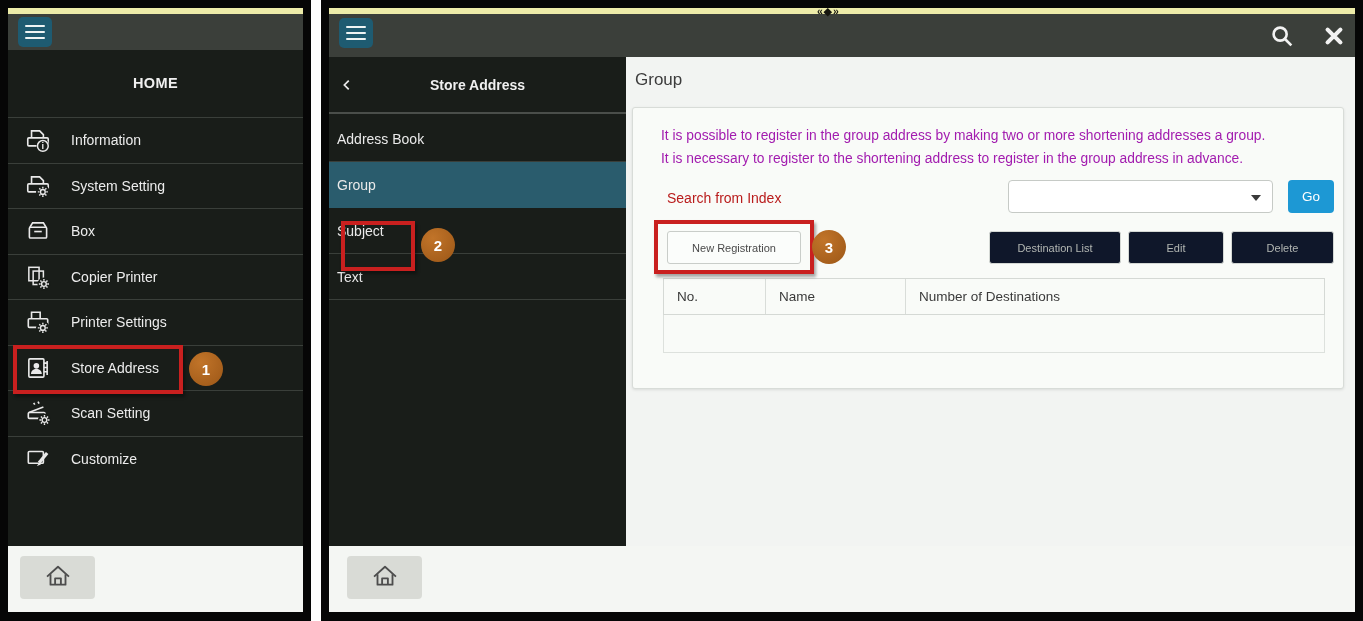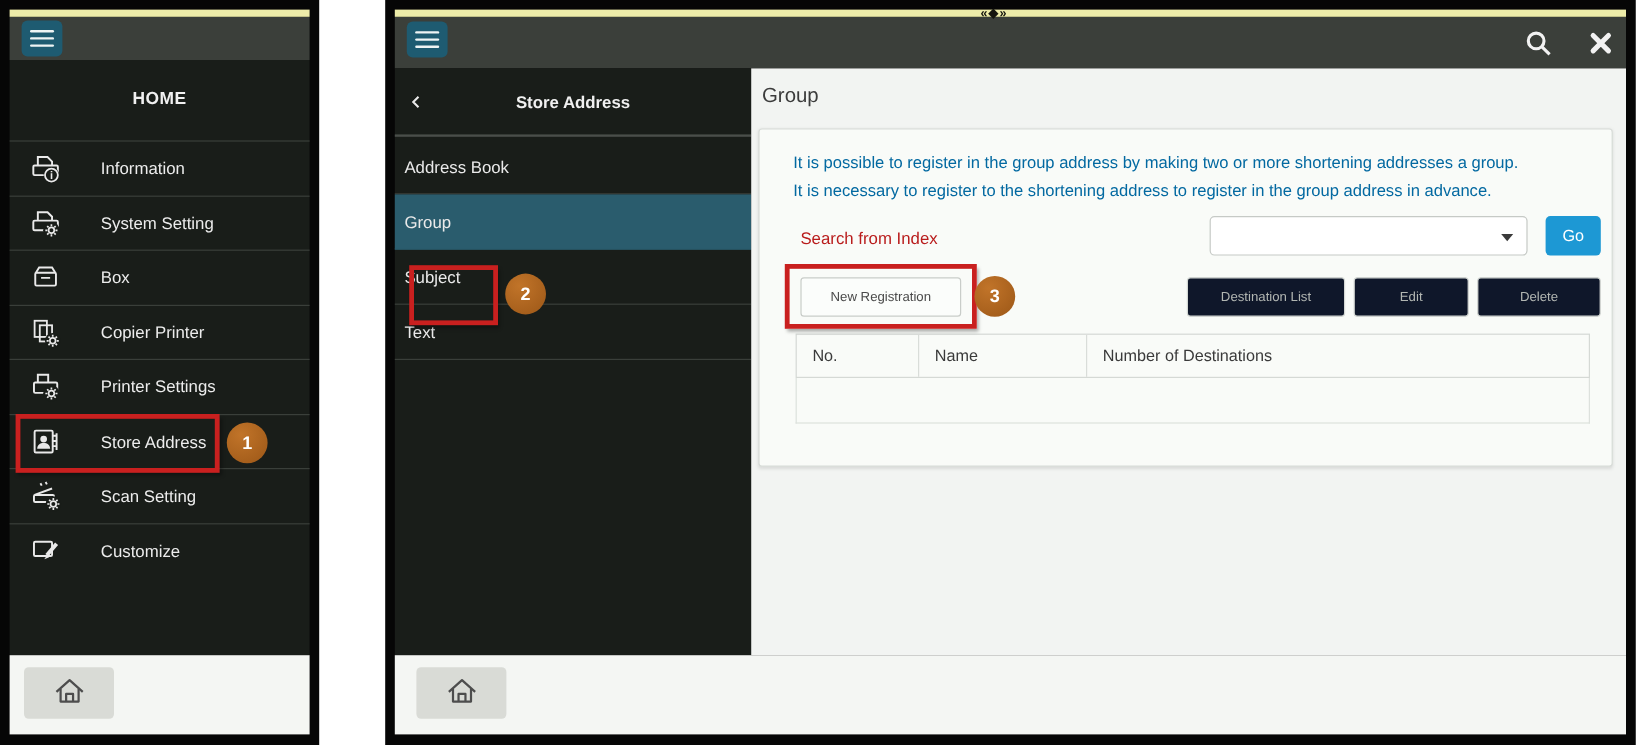--- a/index.html
+++ b/index.html
@@ -2,42 +2,42 @@
 <html><head>
 <meta charset="utf-8">
 <style>
   * { margin:0; padding:0; box-sizing:border-box; }
   html,body { width:1363px; height:621px; }
   body {
     position:relative; background:#ffffff; overflow:hidden;
     font-family:"Liberation Sans", sans-serif;
   }
   .panel { position:absolute; top:0; height:621px; background:#060606; }
-  .panel-left  { left:0;   width:266px;padding-left:13px; }
+  .panel-left  { left:0;   width:311px;padding-left:13px; }
   .panel-right { left:321px; width:1042px; }
 
   .strip { position:absolute; left:8px; right:8px; top:8px; height:6px; background:#EDECA9; z-index:2; }
   .scroll-marker { position:absolute; left:496px; top:6px; height:10px; line-height:10px;
     font-size:10.5px; font-weight:bold; color:#15150e; z-index:3; letter-spacing:1px; }
 
   .hdr { position:absolute; left:8px; right:8px; background:#3b3f3a; }
   .hdr-left  { top:14px; height:36px; }
   .hdr-right { top:14px; height:43px; }
   .hamburger { position:absolute; left:10px; width:34px; height:30px; background:#1E5B71;
     border-radius:5px; display:flex; flex-direction:column; justify-content:center; gap:3.5px;
     align-items:center; cursor:pointer; }
   .hamburger span { display:block; width:20px; height:2.6px; background:#eef4f4; border-radius:1px; }
 
   .lp-body { position:absolute; left:8px; right:8px; top:50px; bottom:75px; background:#191d19; }
   .lp-title { height:67px; line-height:67px; text-align:center; color:#f0f0f0;
     font-size:14.5px; font-weight:bold; letter-spacing:.4px; }
   .menu-item { height:45.5px; display:flex; align-items:center; padding-left:16px;
     border-top:1px solid #3a3f3a; cursor:pointer; }
   .menu-item .ic { width:30px; height:28px; flex:0 0 30px; display:flex; align-items:center; }
-  .menu-item .lbl { margin-left:30px; color:#ececec; font-size:14px; }
+  .menu-item .lbl { margin-left:17px; color:#ececec; font-size:14px; }
 
   .footer { position:absolute; left:8px; right:8px; bottom:9px; height:66px; background:#f4f6f3; }
   .home-btn { position:absolute; top:10px; width:75px; height:43px; background:#d9dbd6;
     border:none; border-radius:4px; display:flex; align-items:center; justify-content:center; cursor:pointer; }
   .footer-l .home-btn { left:12px; }
   .footer-r .home-btn { left:18px; }
 
   .hdr-icon { position:absolute; top:7px; width:30px; height:30px; display:flex;
     align-items:center; justify-content:center; cursor:pointer; }
 
@@ -47,21 +47,21 @@
   .back { position:absolute; left:11px; top:21px; width:14px; height:14px; cursor:pointer; }
   .sub-items { margin-top:2px; }
   .sub-item { height:46px; display:flex; align-items:center; padding-left:8px;
     border-bottom:1px solid #3a3f3a; color:#eaeaea; font-size:14px; cursor:pointer; }
   .sub-item.selected { background:#2A5C6D; border-bottom-color:#2A5C6D; }
 
   .content { position:absolute; left:305px; right:8px; top:57px; bottom:75px; background:#f2f4f2; }
   .content-title { position:absolute; left:9px; top:13px; font-size:17px; color:#3c3c3c; }
   .card { position:absolute; left:6px; top:50px; width:712px; height:282px; background:#f9fbf8;
     border:1px solid #d8dcd8; border-radius:3px; box-shadow:0 1px 3px rgba(0,0,0,.10); }
-  .desc { position:absolute; left:28px; top:16px; font-size:13.8px; color:#0369a1; line-height:23px; }
+  .desc { position:absolute; left:28px; top:16px; font-size:13.8px; color:#a21caf; line-height:23px; }
   .search-label { position:absolute; left:34px; top:82px; font-size:14px; color:#b91c1c; }
   .dropdown { position:absolute; left:375px; top:72px; width:265px; height:33px; background:#fff;
     border:1px solid #c6cac6; border-radius:4px; cursor:pointer; }
   .dropdown .caret { position:absolute; right:11px; top:14px; width:0; height:0;
     border-left:5px solid transparent; border-right:5px solid transparent; border-top:6px solid #3a3a3a; }
   .dropdown .val { position:absolute; left:10px; top:8px; font-size:13px; color:#333; }
   .go-btn { position:absolute; left:655px; top:72px; width:46px; height:33px; background:#1D98D4;
     border:none; border-radius:4px; color:#fff; font-size:13.5px; cursor:pointer; }
   .btn { position:absolute; top:123px; height:33px; background:#fbfdfb; border:1px solid #c9cdc9;
     border-radius:3px; font-size:11px; color:#4a4a4a; cursor:pointer;

